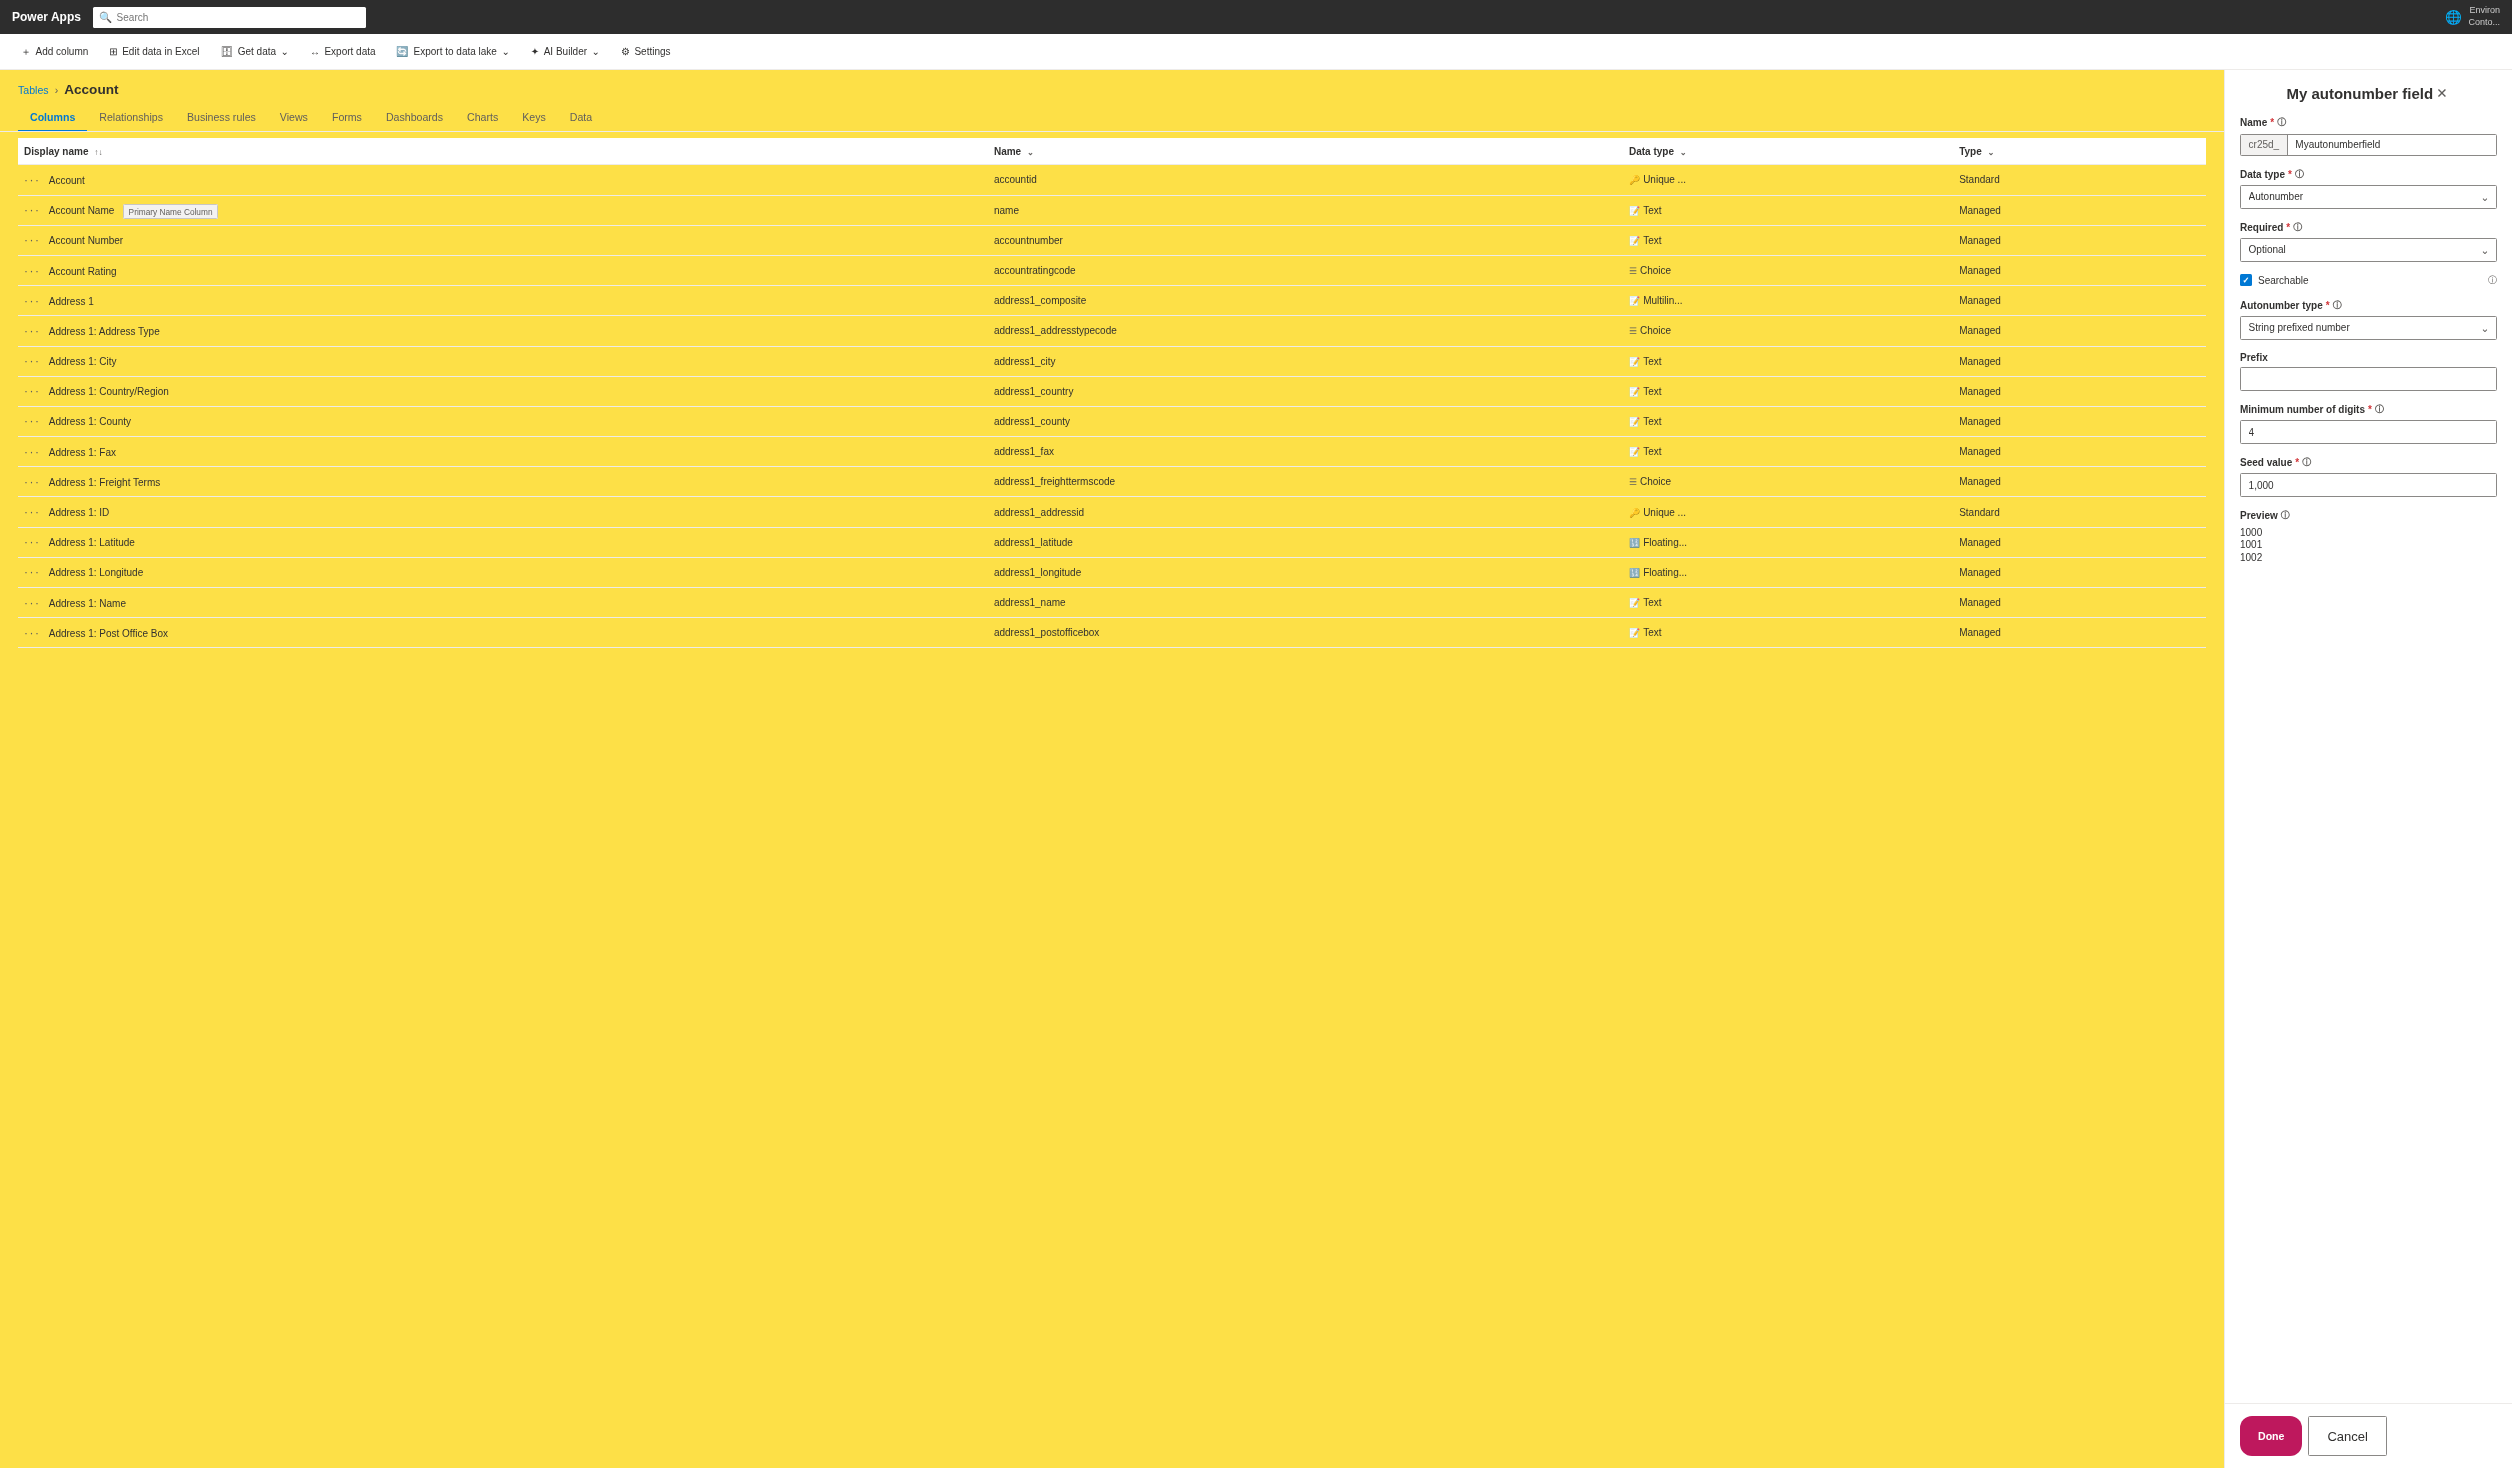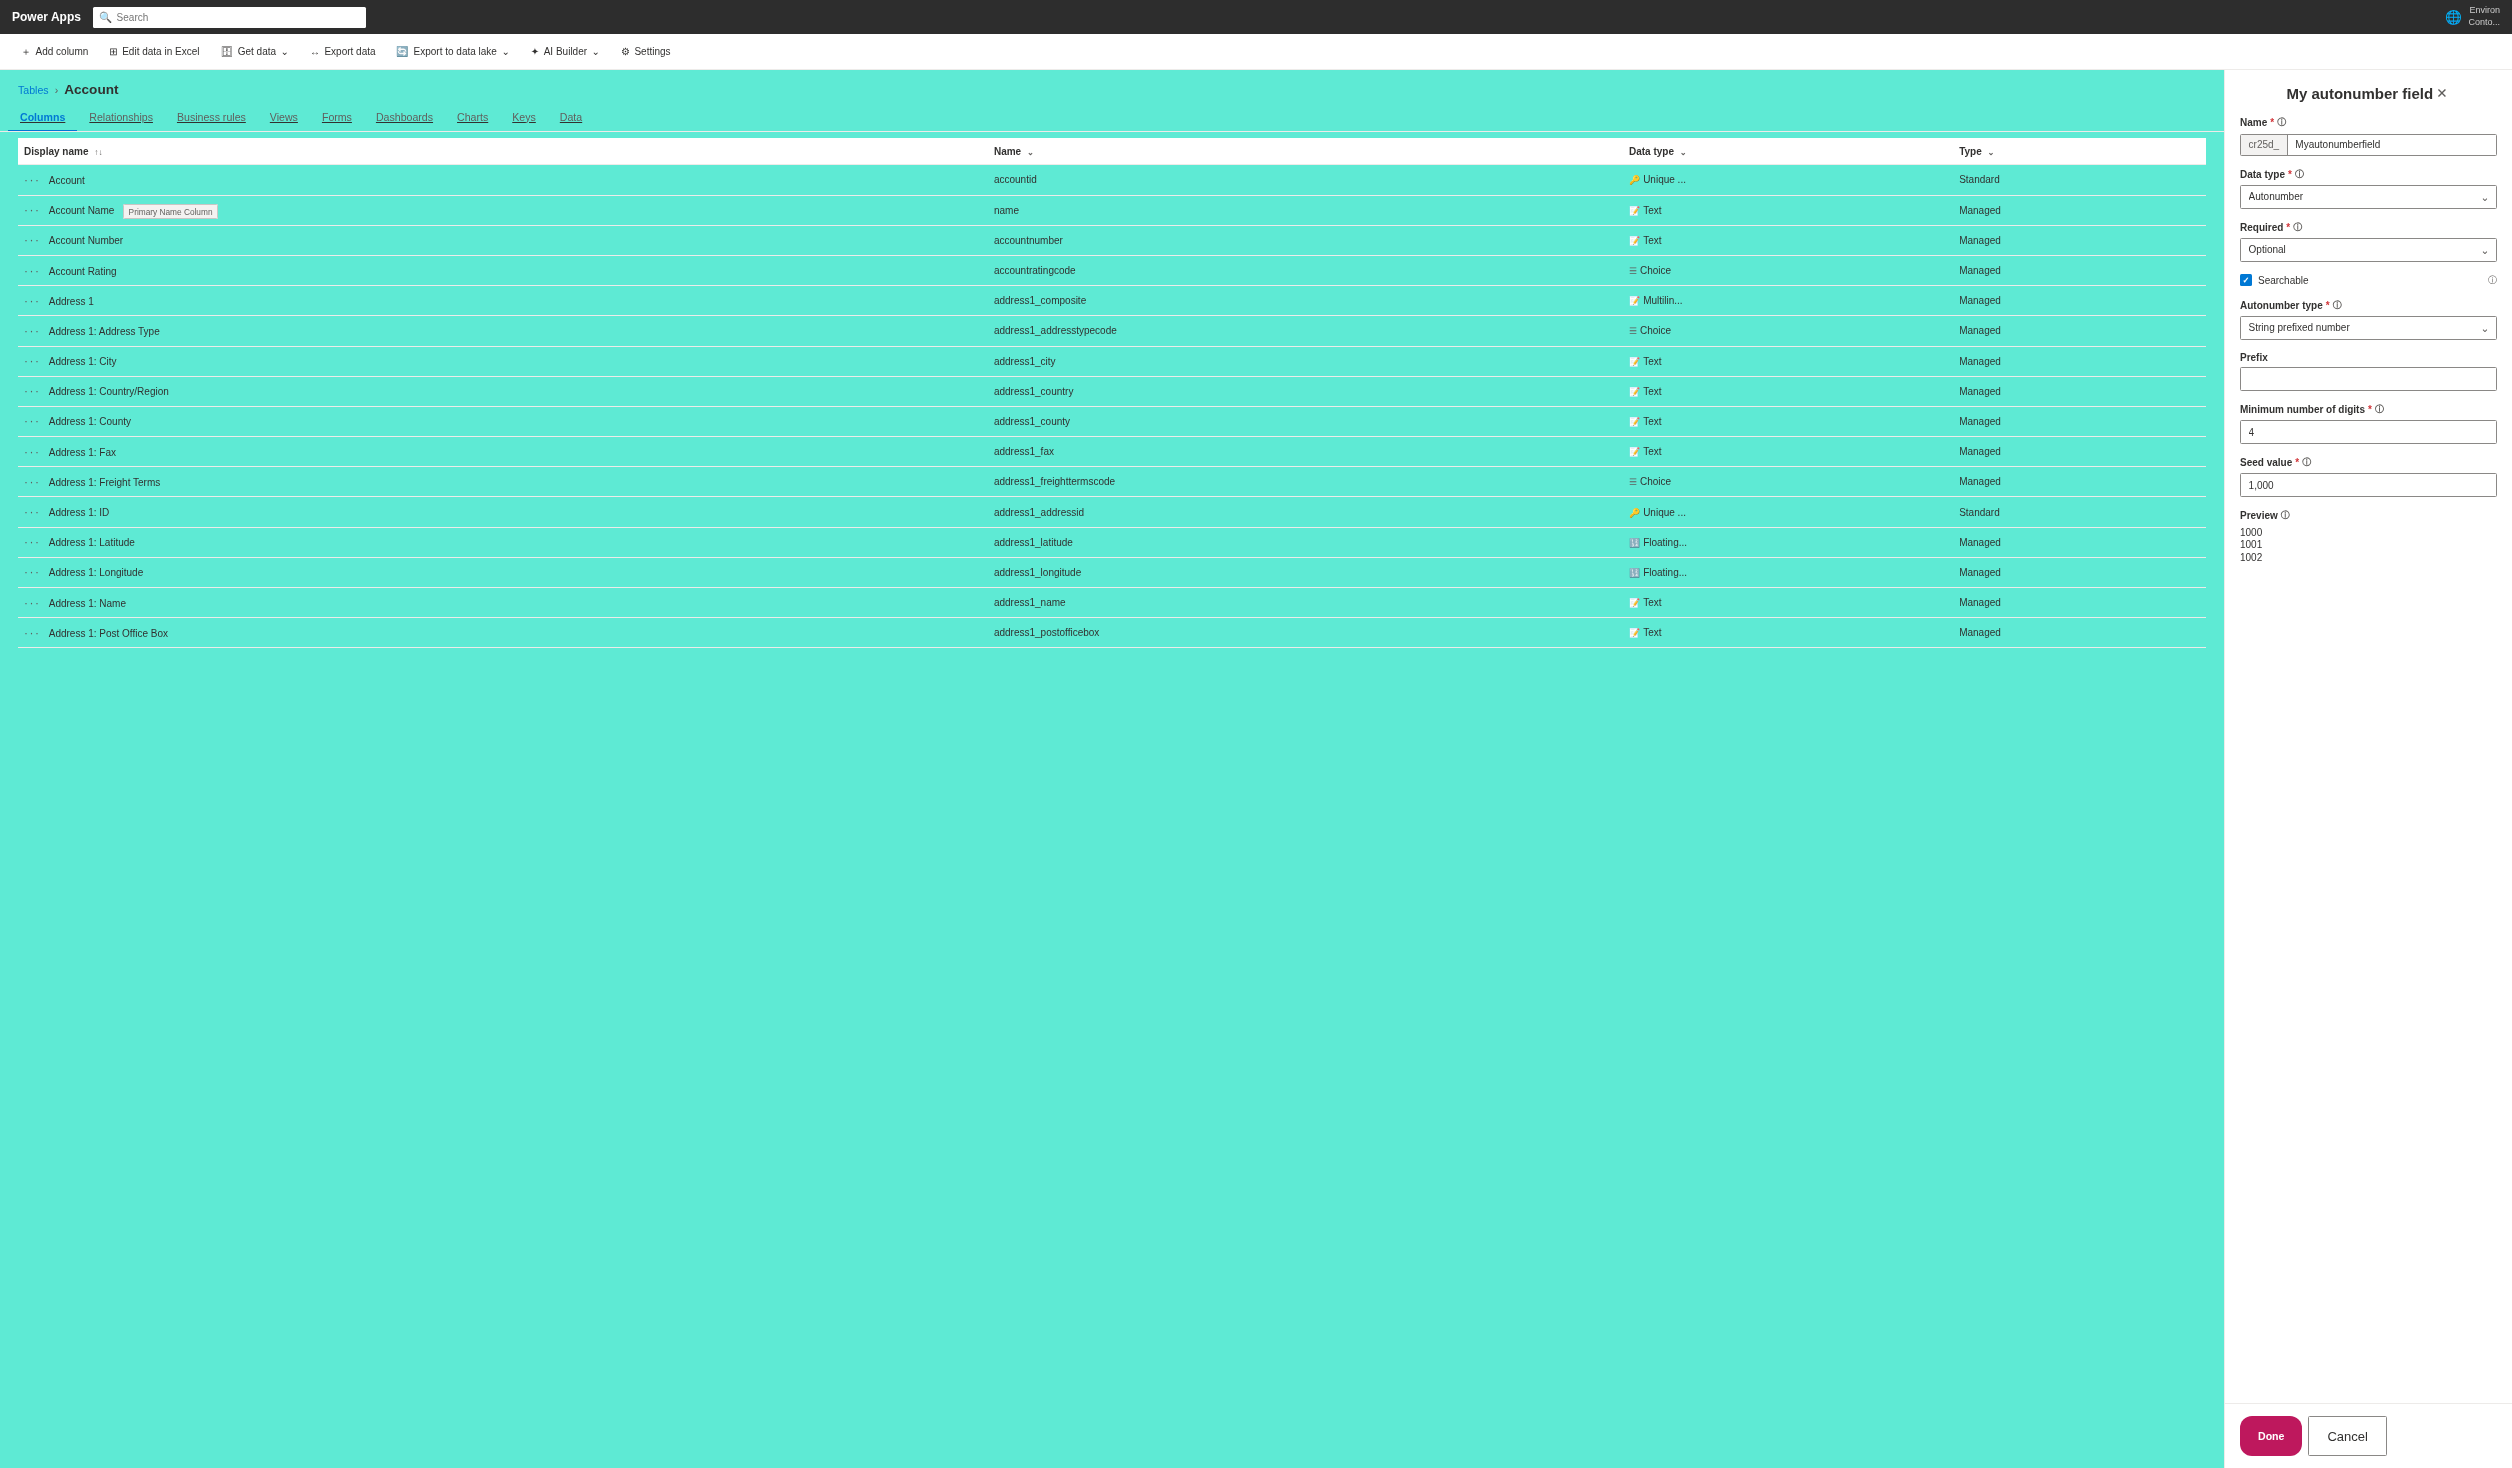--- a/index.html
+++ b/index.html
@@ -14,30 +14,30 @@
     .topbar-right-text { color: #ccc; font-size: 9px; line-height: 1.3; text-align: right; }
 
     
     .commandbar { background: #fff; border-bottom: 0.8px solid #edebe9; height: 36px; display: flex; align-items: center; padding: 0 12px; gap: 3px; flex-shrink: 0; }
     .cmd-btn { display: flex; align-items: center; gap: 4.5px; padding: 0 9px; height: 27px; border: none; background: transparent; cursor: pointer; font-size: 10px; color: #323130; border-radius: 1.5px; white-space: nowrap; }
 
     
     .main { display: flex; flex: 1; overflow: hidden; }
 
     
-    .content { flex: 1; display: flex; flex-direction: column; overflow: hidden; background: #5eead4; }
+    .content { flex: 1; display: flex; flex-direction: column; overflow: hidden; background: #fde047; }
 
     
     .breadcrumb { padding: 12px 18px 0; display: flex; align-items: center; gap: 6px; font-size: 10.6px; color: #605e5c; flex-shrink: 0; }
     .breadcrumb-link { color: #0078d4; cursor: pointer; text-decoration: none; }
     .breadcrumb-sep { color: #605e5c; }
     .breadcrumb-current { color: #323130; font-weight: 600; font-size: 13.6px; }
 
     
-    .tab-nav { display: flex; padding: 6px 8px 0; gap: 0; border-bottom: 0.8px solid #edebe9; flex-shrink: 0; text-decoration: underline; }
+    .tab-nav { display: flex; padding: 6px 18px 0; gap: 0; border-bottom: 0.8px solid #edebe9; flex-shrink: 0; }
     .tab-item { padding: 7.6px 12px; font-size: 10.6px; cursor: pointer; color: #605e5c; border-bottom: 1.5px solid transparent; white-space: nowrap; }
     .tab-item.active { color: #0078d4; border-bottom: 1.5px solid #0078d4; font-weight: 600; }
 
     
     .table-container { flex: 1; overflow-y: auto; padding: 0 18px; }
     table { width: 100%; border-collapse: collapse; margin-top: 6px; }
     thead th { position: sticky; top: 0; background: #fff; padding: 7.6px 6px; text-align: left; font-size: 10px; font-weight: 600; color: #323130; border-bottom: 0.8px solid #edebe9; white-space: nowrap; }
     thead th .sort-icon { margin-left: 3px; color: #605e5c; font-size: 8.3px; }
     tbody tr { border-bottom: 0.8px solid #edebe9; }
     tbody td { padding: 7.6px 6px; font-size: 10px; color: #323130; vertical-align: middle; }

